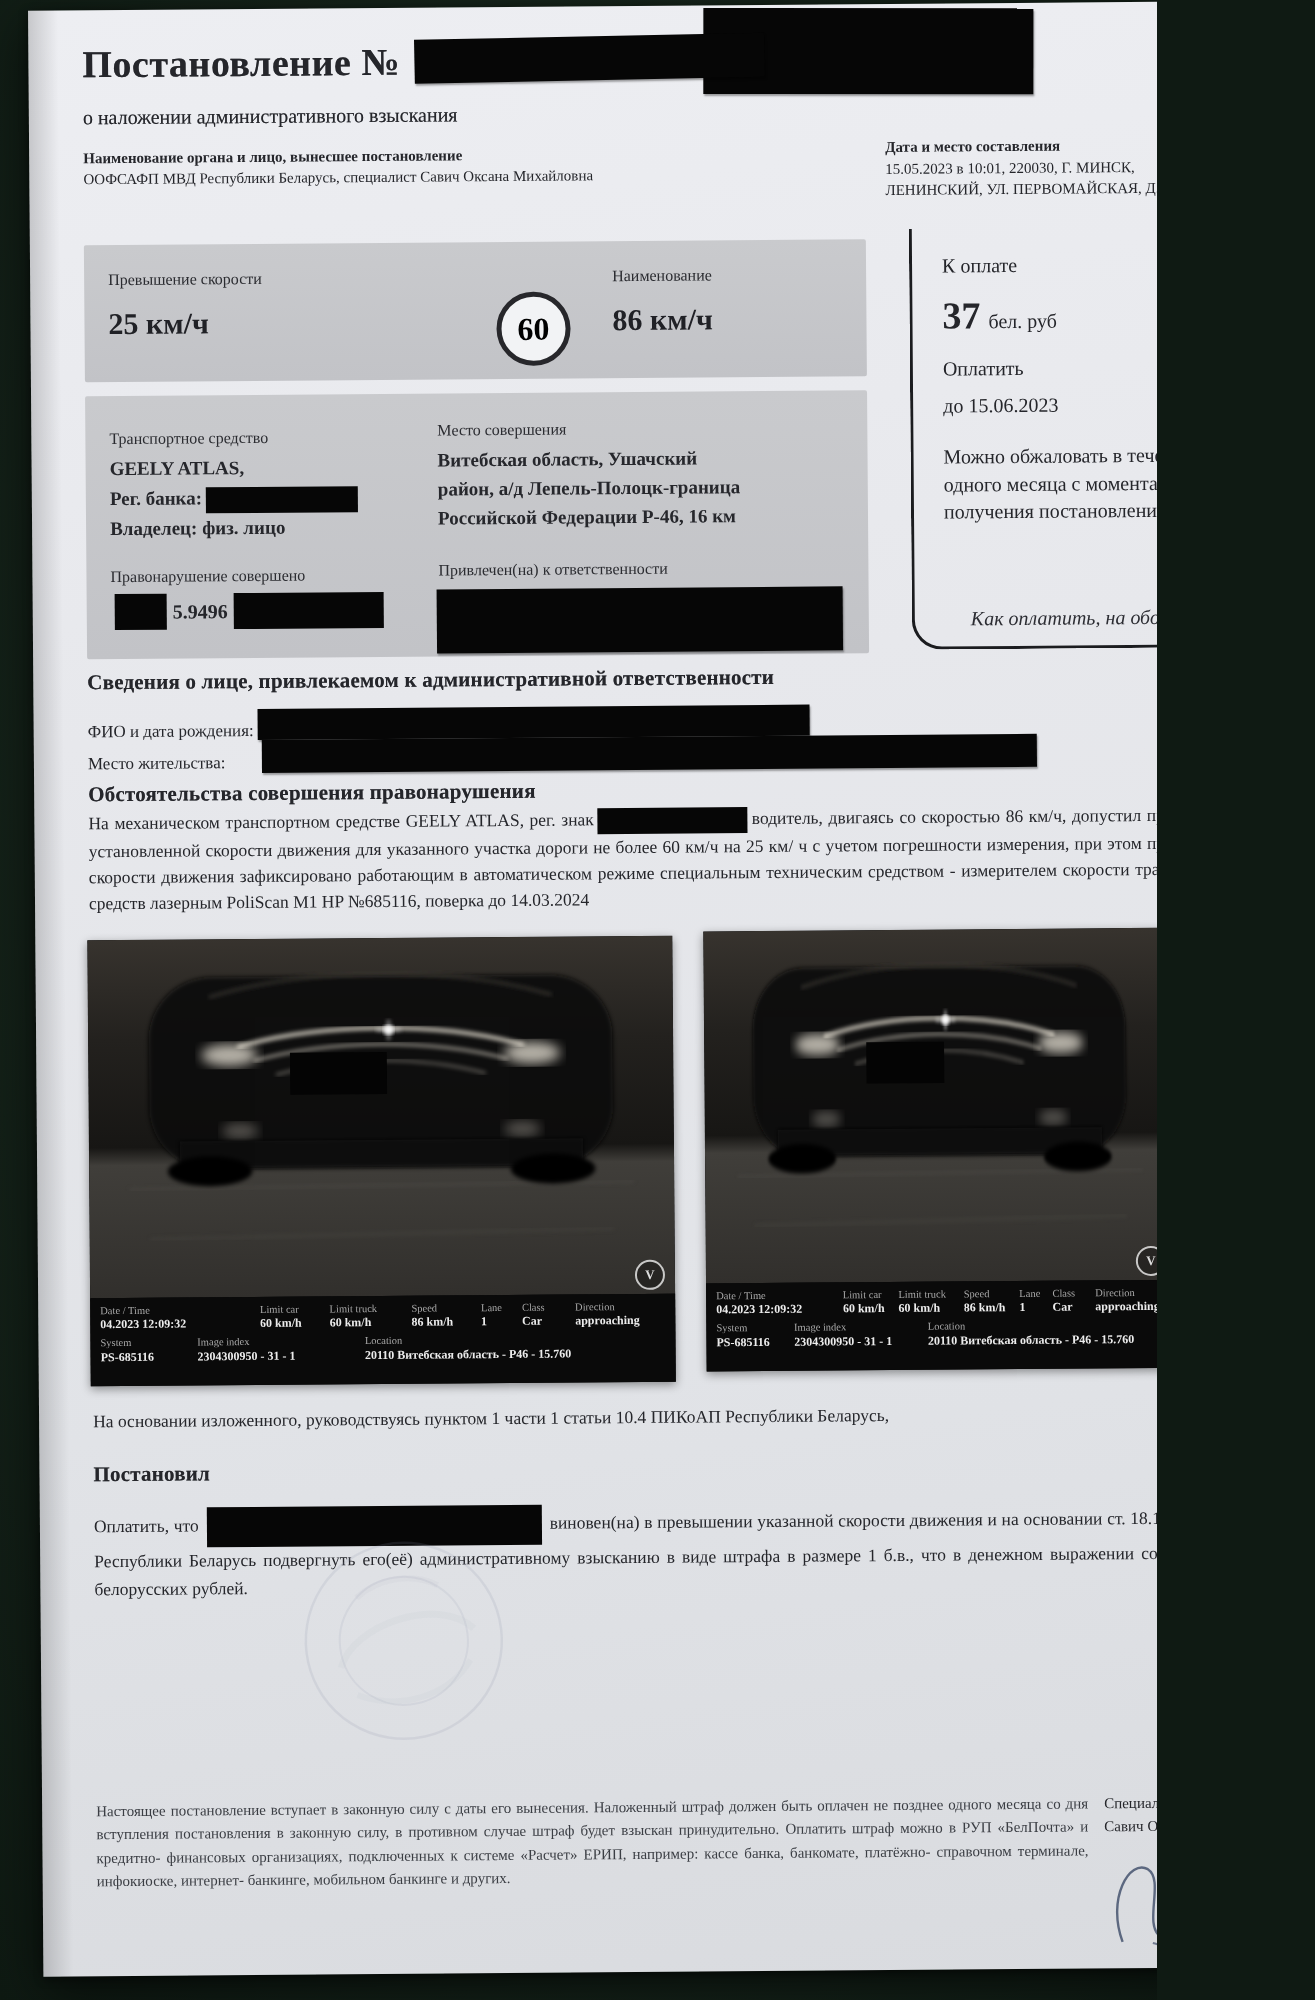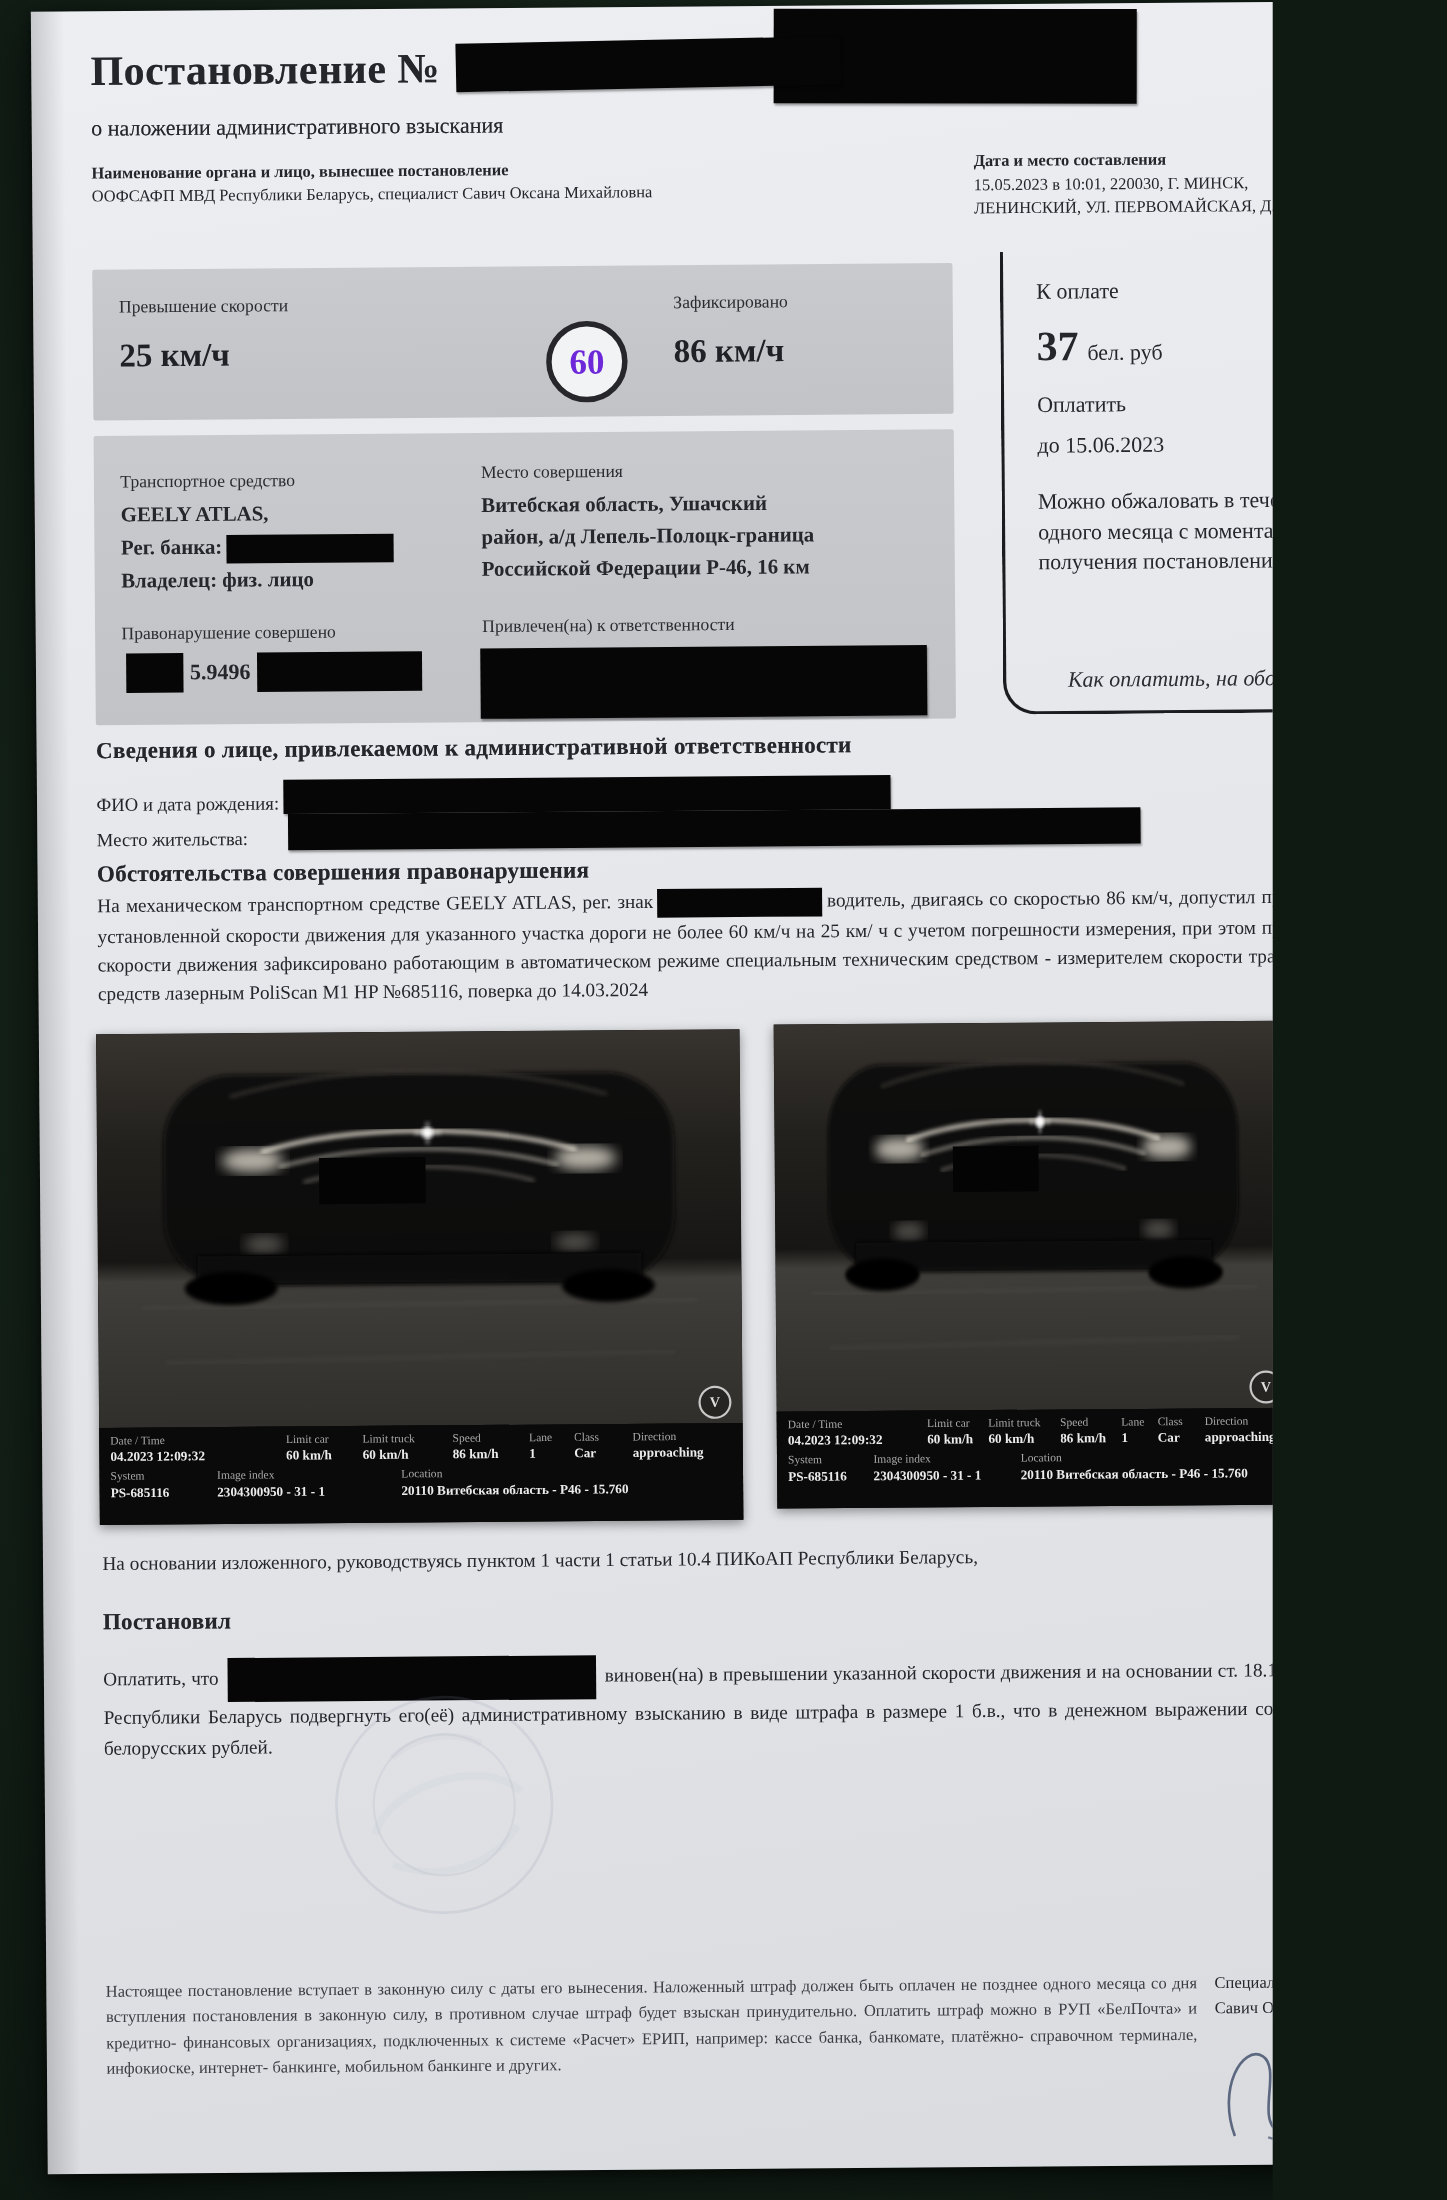--- a/index.html
+++ b/index.html
@@ -28,21 +28,21 @@
   .dateplace{left:856px;top:133px;width:348px;font-size:15px;line-height:1.35;}
   .dateplace .lbl{display:block;margin-bottom:2px;}
 
   .card{left:54px;width:782px;background:linear-gradient(180deg,#c9cacd,#c2c3c7);border-radius:2px;}
   .card1{top:235px;height:137px;}
   .card2{top:386px;height:263px;}
   .card .small-lbl{font-size:16px;color:#2b2c31;}
   .bigval{font-size:30px;font-weight:bold;color:#202126;text-align:right;}
   .sign-circle{left:412px;top:50px;width:74px;height:74px;border-radius:50%;
     background:#f2f3f5;border:5px solid #27272b;box-sizing:border-box;
-    display:flex;align-items:center;justify-content:center;font-size:32px;font-weight:bold;color:#6d28d9;}
+    display:flex;align-items:center;justify-content:center;font-size:32px;font-weight:bold;color:#000000;}
   .semib{font-weight:bold;font-size:19px;color:#26272c;}
 
   .panel{left:879px;top:225px;width:327px;height:421px;box-sizing:border-box;
     border-left:3px solid #1b1c1f;border-bottom:3px solid #1b1c1f;border-bottom-left-radius:30px;
     padding:26px 0 0 30px;}
   .panel .due{font-size:20px;}
   .panel .amountrow{margin-top:16px;}
   .panel .amount{font-size:38px;font-weight:bold;}
   .panel .cur{font-size:20px;margin-left:8px;}
   .panel .pay{font-size:20px;margin-top:20px;}
@@ -96,21 +96,21 @@
       <span class="lbl">Дата и место составления</span>
       <span>15.05.2023 в 10:01, 220030, Г. МИНСК, ЛЕНИНСКИЙ, УЛ. ПЕРВОМАЙСКАЯ, Д.16.</span>
     </div>
 
     <div class="abs card card1">
       <div class="abs small-lbl" style="left:24px;top:26px;">Превышение скорости</div>
       <div class="abs bigval" style="left:24px;top:62px;">25 км/ч</div>
       <div class="abs sign-circle">
         <span>60</span>
       </div>
-      <div class="abs small-lbl" style="left:528px;top:26px;">Зафиксировано</div>
+      <div class="abs small-lbl" style="left:528px;top:26px;">Наименование</div>
       <div class="abs bigval" style="left:528px;top:62px;">86 км/ч</div>
     </div>
 
     <div class="abs card card2">
       <div class="abs small-lbl" style="left:24px;top:34px;">Транспортное средство</div>
       <div class="abs semib" style="left:24px;top:58px;line-height:30px;">
         <span style="display:block;">GEELY ATLAS,</span>
         <span style="display:block;"><span>Рег. банка:</span><span class="inline-redact" style="width:152px;height:26px;"></span></span>
         <span style="display:block;">Владелец: физ. лицо</span>
       </div>

